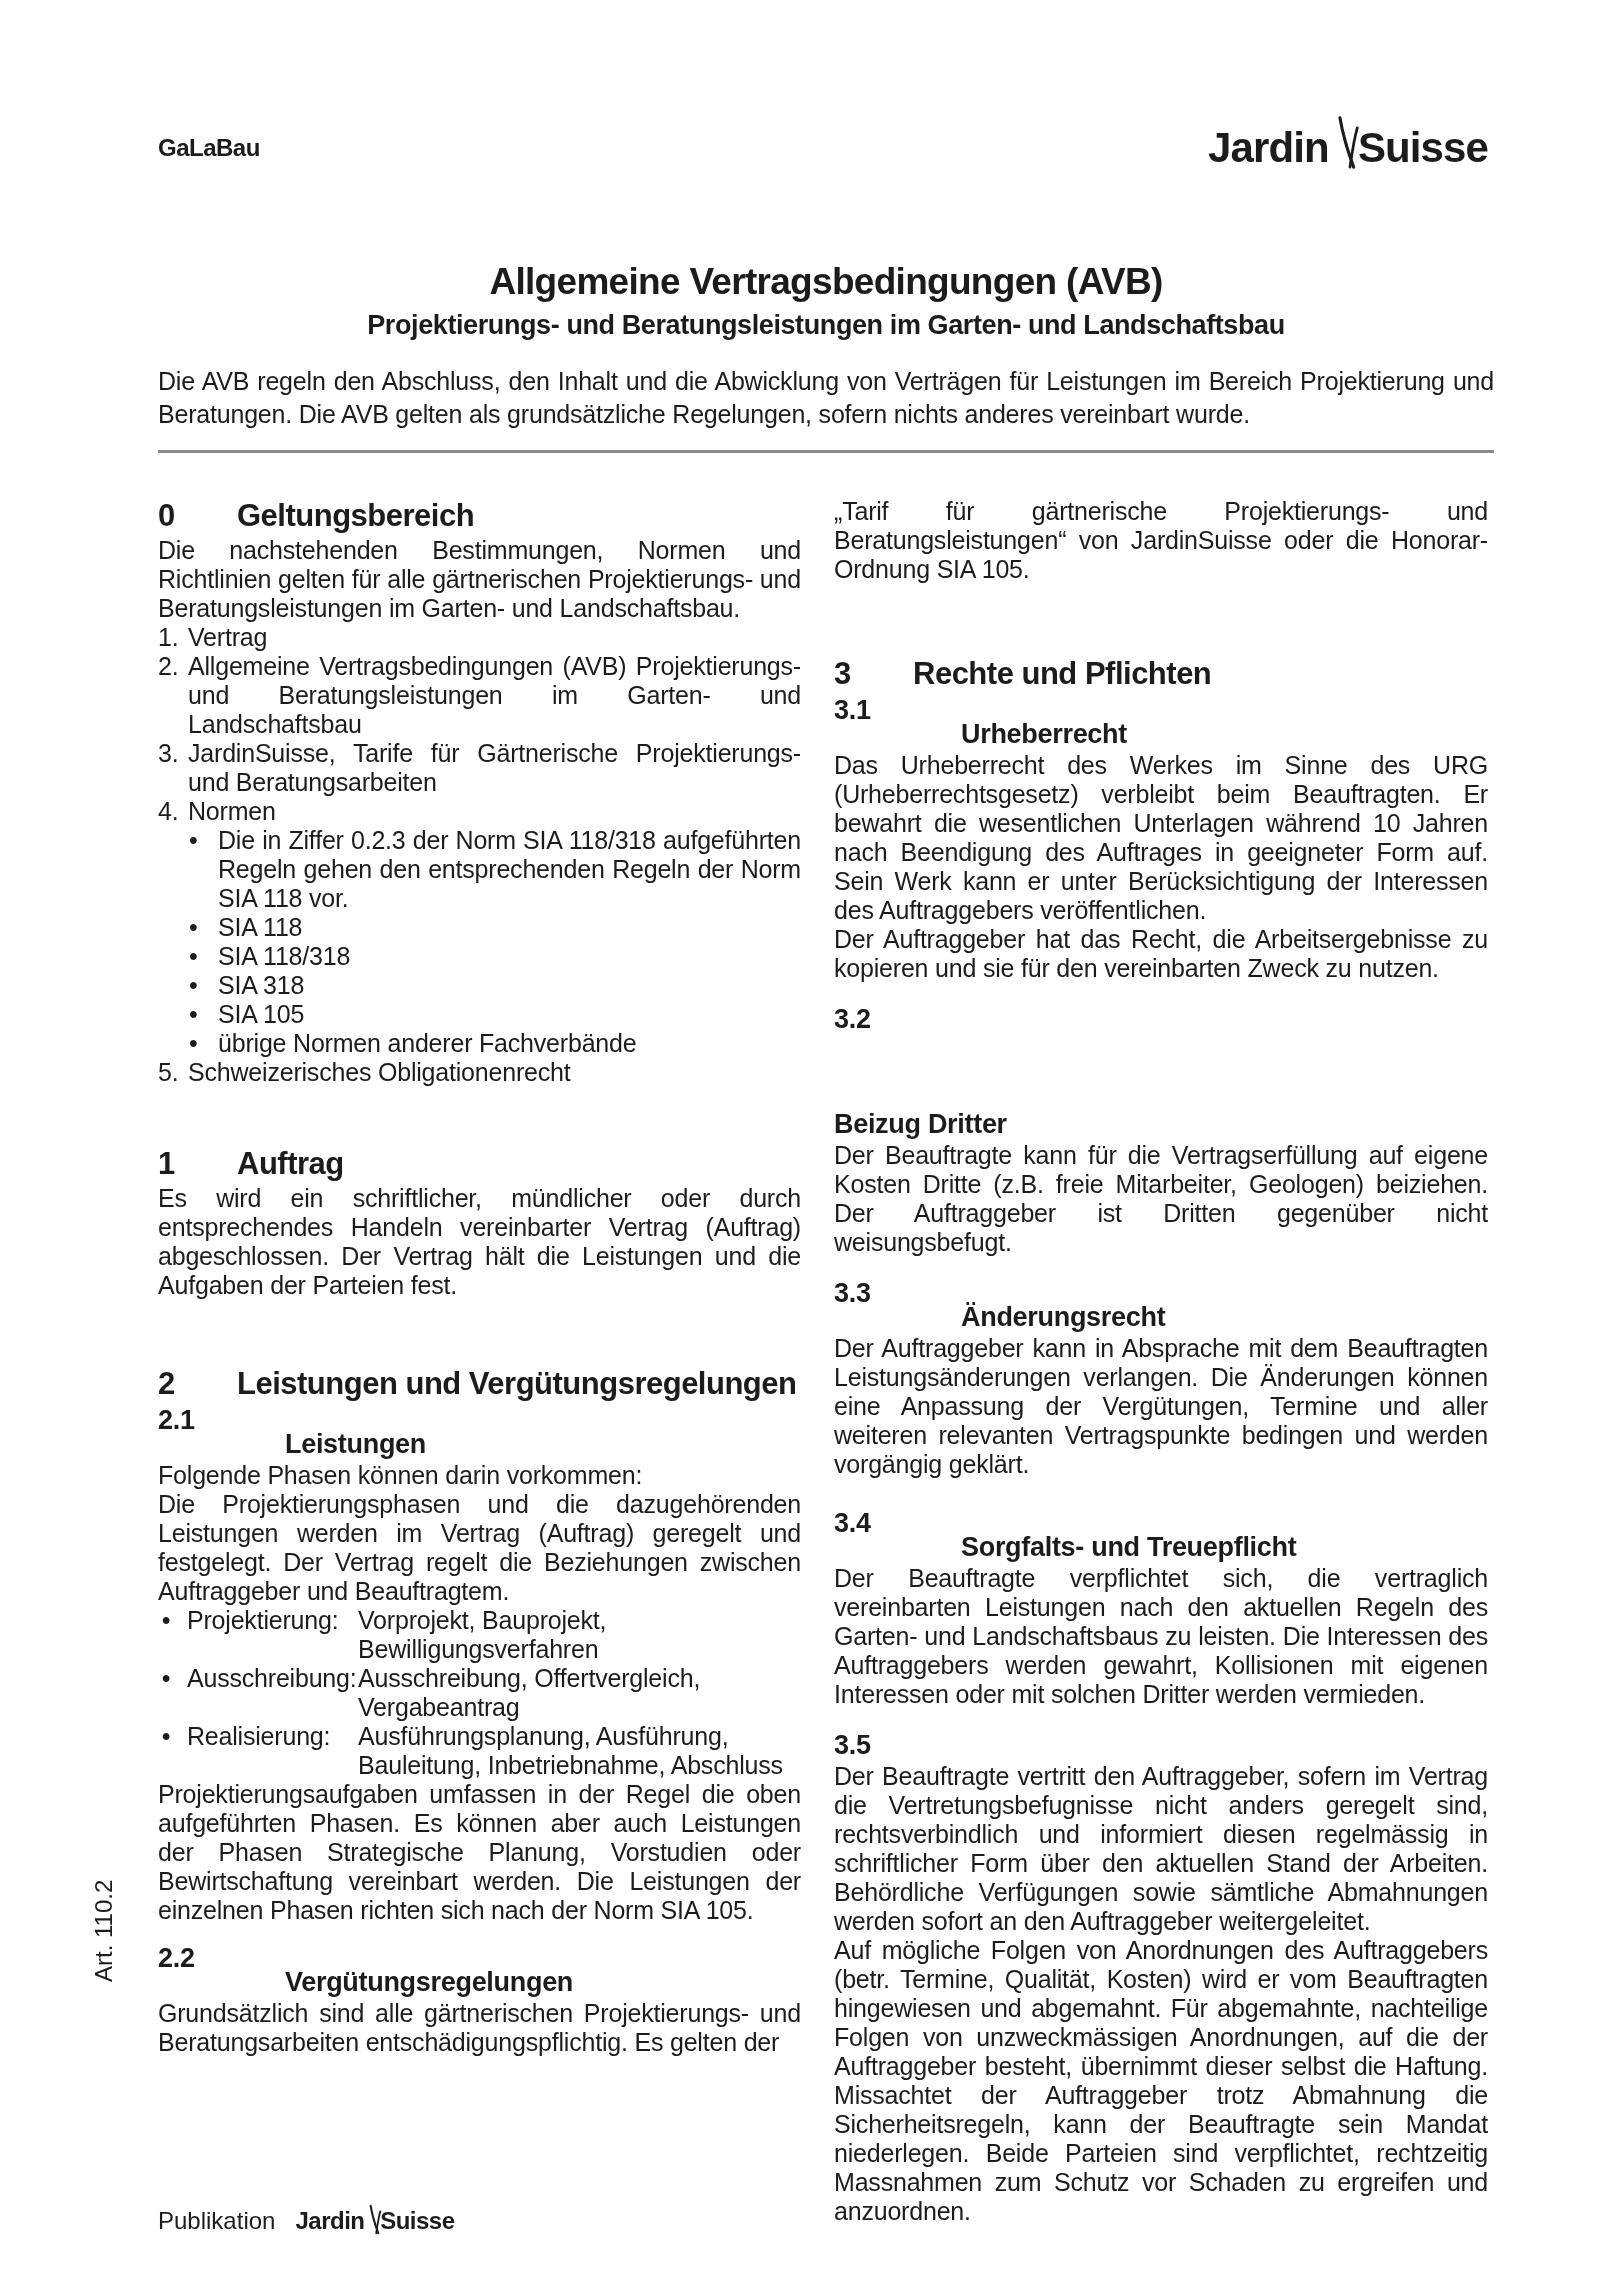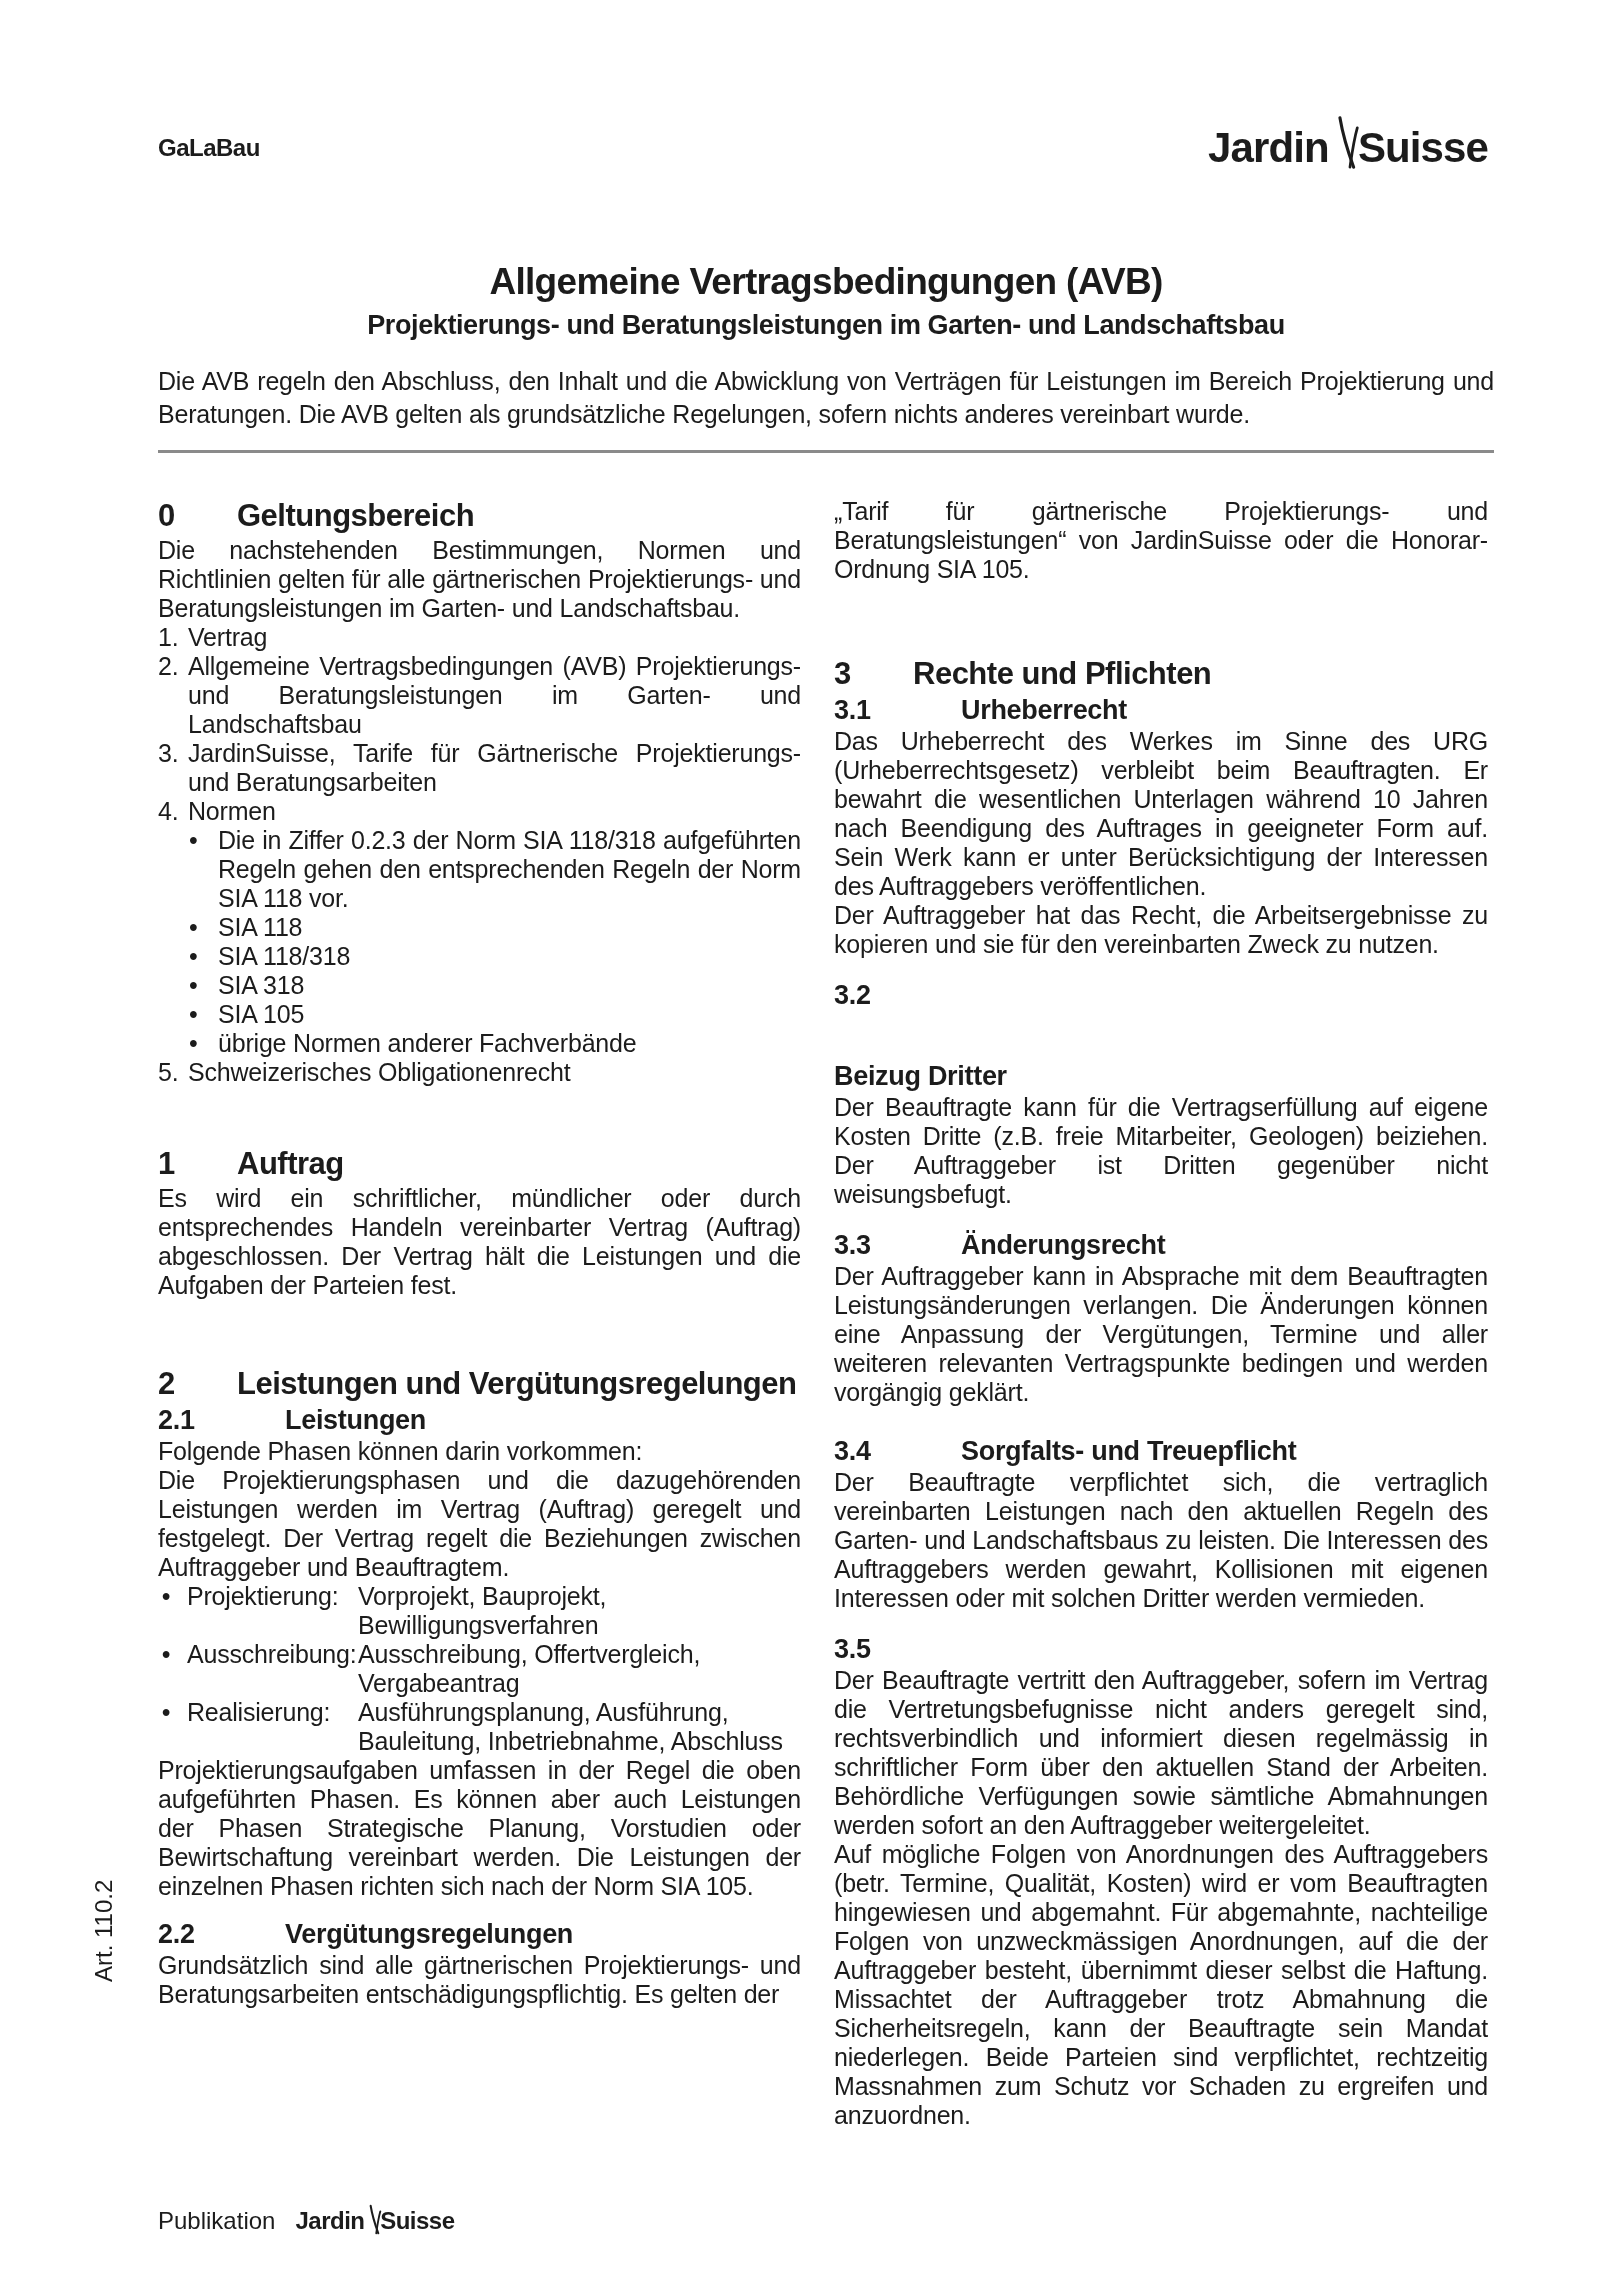--- a/index.html
+++ b/index.html
@@ -22,21 +22,21 @@
   
   .col{font-size:25px;line-height:29px;letter-spacing:-0.2px;}
   .col-left{left:158px;top:496px;width:643px;}
   .col-right{left:834px;top:484px;width:654px;}
   .bp{text-align:justify;margin:0;}
   .h1row{display:flex;font-size:31px;font-weight:bold;letter-spacing:-0.5px;line-height:40px;}
   .h1row .hnum{width:79px;flex:none;}
   .h1row .htitle{white-space:nowrap;}
   .h2row{display:flex;font-size:27px;font-weight:bold;letter-spacing:-0.3px;line-height:33px;gap:48px;}
   .h2row .hnum{width:79px;flex:none;}
-  .h2row .htitle{white-space:nowrap;}
+  .h2row .htitle{white-space:nowrap;margin-top:24px;}
   
   .li{display:flex;}
   .li .linum{width:30px;flex:none;}
   .li .litext{flex:1;text-align:justify;}
   
   .norms{margin-left:31px;}
   .nb{display:flex;}
   .nb .nbm{width:29px;flex:none;}
   .nb .nbt{flex:1;text-align:justify;}
   

